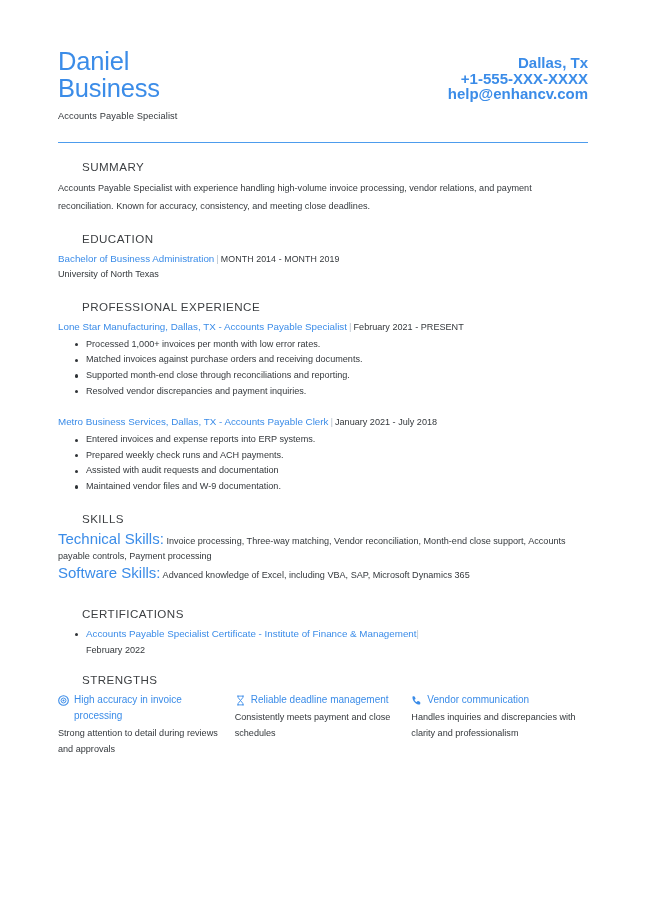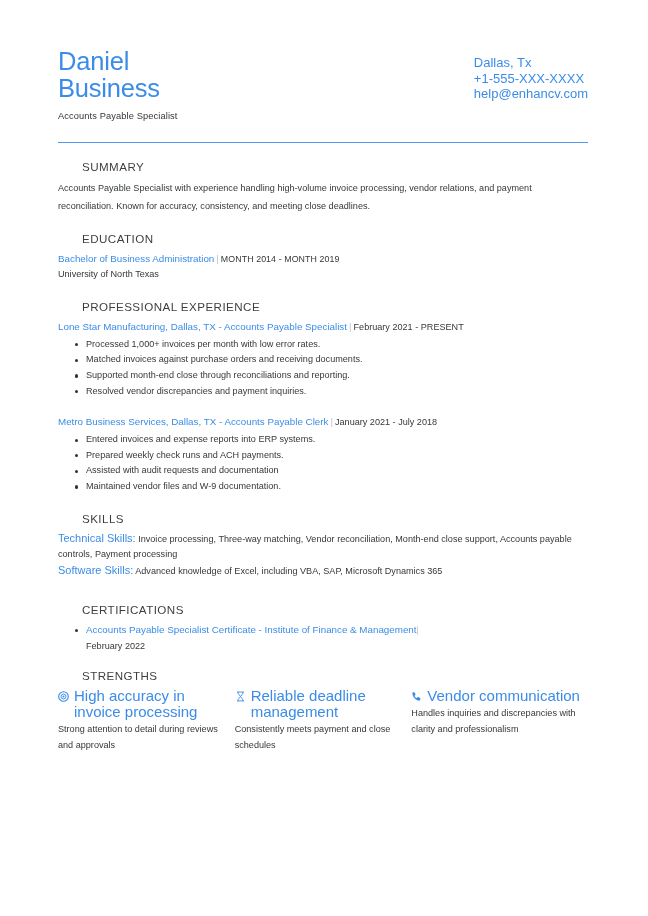--- a/index.html
+++ b/index.html
@@ -38,25 +38,26 @@
     letter-spacing: -0.2px;
     white-space: nowrap;
   }
   .job-title {
     margin-top: 9px;
     font-size: 9.3px;
     color: #33373b;
     letter-spacing: 0.1px;
   }
   .contact {
-    text-align: left;
-    color: #3b8ce8;
-    font-size: 13px;
+    text-align: right;
+    color: #3b8ce8;
+    font-size: 15px;
     line-height: 15.5px;
     padding-top: 9px;
+    font-weight: bold;
   }
   .contact div { white-space: nowrap; }
 
   .rule {
     margin-top: 21px;
     height: 1.4px;
     background: #4d9ced;
     width: 530px;
   }
 
@@ -124,21 +125,21 @@
 
   .exp-entry + .exp-entry { margin-top: 15px; }
 
   .skill-line {
     font-size: 9.1px;
     line-height: 15.6px;
     color: #34383c;
   }
   .skill-label {
     color: #3b8ce8;
-    font-size: 11px;
+    font-size: 15px;
   }
 
   ul.cert-list {
     margin: 2px 0 0 0;
     padding: 0 0 0 28px;
     list-style: none;
   }
   ul.cert-list li {
     position: relative;
     font-size: 9.1px;
@@ -169,21 +170,21 @@
   .strength-col {
     width: 190px;
     padding-right: 8px;
     box-sizing: border-box;
   }
   .strength-head {
     display: flex;
     align-items: flex-start;
     gap: 5px;
     color: #3b8ce8;
-    font-size: 15px;
+    font-size: 10px;
     line-height: 16px;
   }
   .strength-icon {
     flex: 0 0 auto;
     width: 11px;
     height: 11px;
     margin-top: 2.5px;
     display: block;
   }
   .strength-desc {

